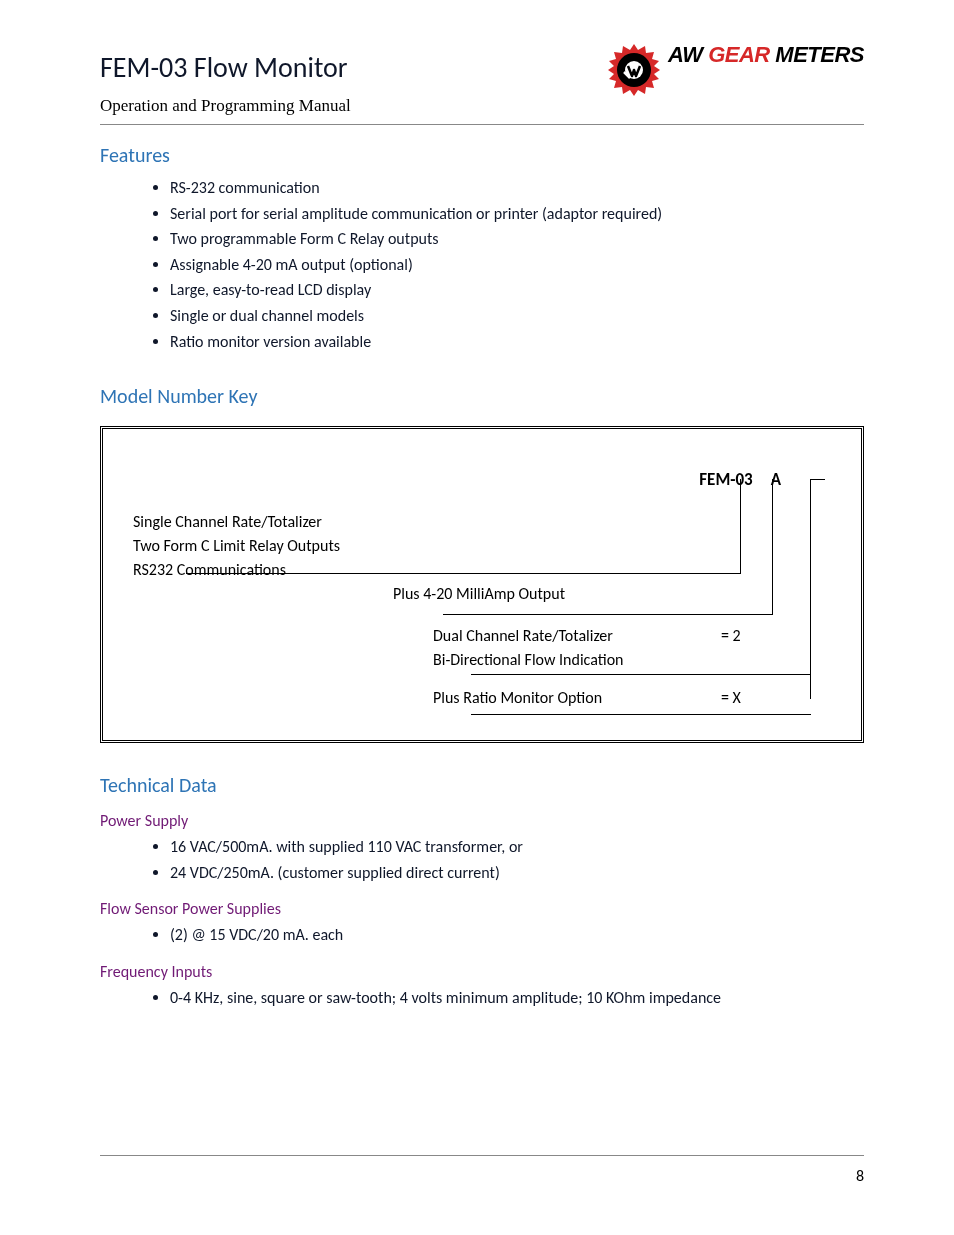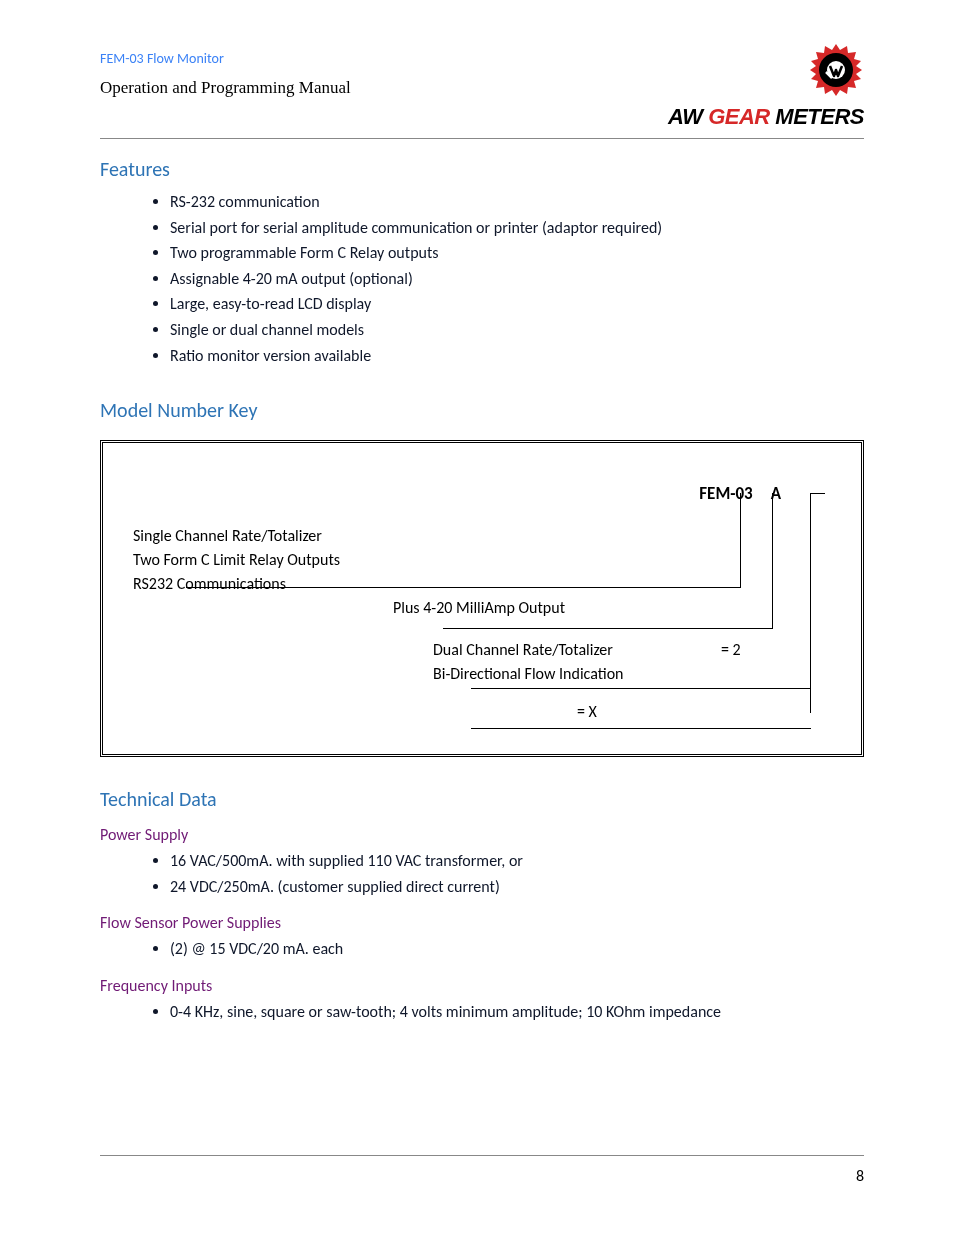--- a/index.html
+++ b/index.html
@@ -17,37 +17,36 @@
     .header {
       display: flex;
       justify-content: space-between;
       align-items: flex-start;
       padding-bottom: 8px;
       border-bottom: 1px solid #888;
       margin-bottom: 18px;
     }
     .header-left { }
     .doc-title {
-      font-size: 14px;
-      font-weight: 400;
-      color: #3b82f6;
+      font-size: 28px;
+      font-weight: 400;
+      color: #0f172a;
     }
     .doc-subtitle {
       font-size: 17px;
       font-weight: 400;
       color: #000;
       margin-top: 11px;
       font-family: Liberation Serif, serif;
     }
     .logo {
       display: flex;
-      align-items: flex-end;
+      align-items: flex-start;
       gap: 6px;
       margin-top: -8px;
-      flex-direction: column;
     }
     .logo-text {
       font-family: Arial, sans-serif;
       font-size: 22px;
       font-weight: 900;
       font-style: italic;
       letter-spacing: -0.5px;
     }
     .logo-text .red { color: #d62828; }
     .logo-text .black { color: #000; }
@@ -193,20 +192,21 @@
         </div>
         <div class="mk-row2">Plus 4-20 MilliAmp Output</div>
         <div class="mk-row3">
           <div class="left">
             <div>Dual Channel Rate/Totalizer</div>
             <div>Bi-Directional Flow Indication</div>
           </div>
           <div class="right">= 2</div>
         </div>
         <div class="mk-row4">
+          <div class="left">Plus Ratio Monitor Option</div>
           <div class="right">= X</div>
         </div>
       </div>
     </div>
   </div>
 
   <div class="section-heading">Technical Data</div>
 
   <div class="sub-heading">Power Supply</div>
   <ul class="tech-list">

